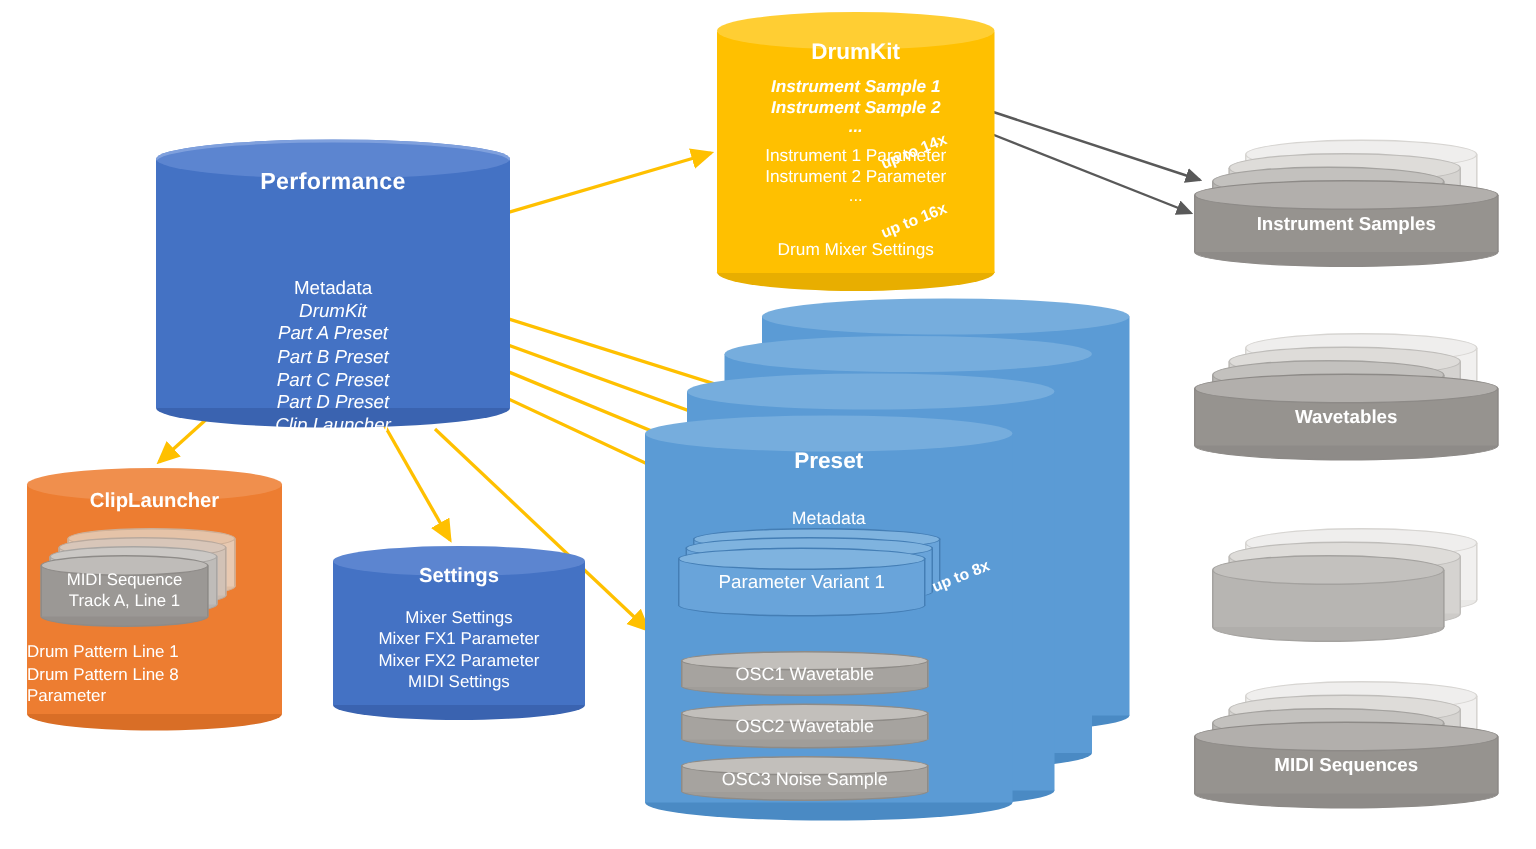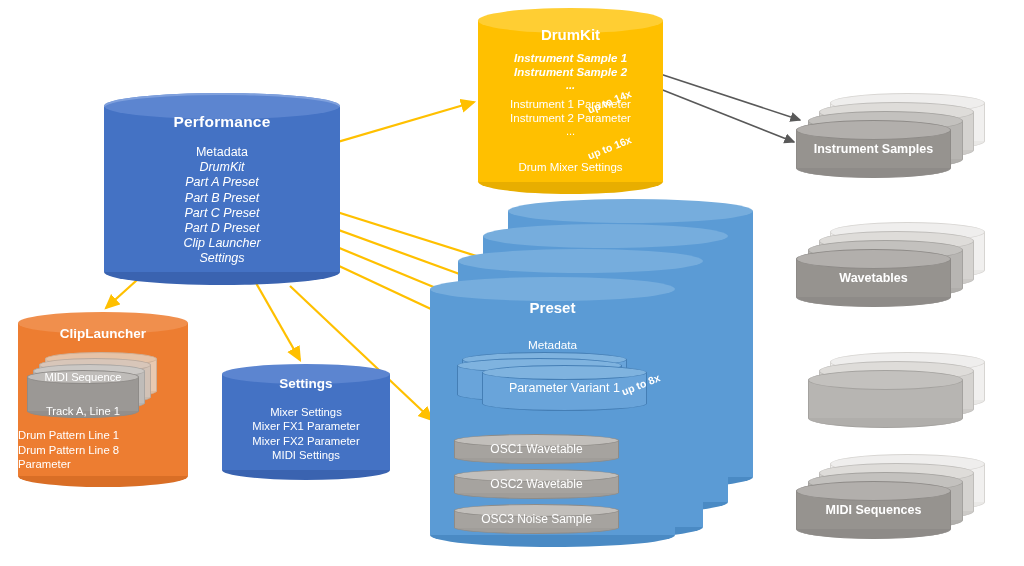--- a/index.html
+++ b/index.html
@@ -31,21 +31,21 @@
     display:flex;flex-direction:column;align-items:center;
     text-align:center;color:#ffffff;
   }
   .cyl .title{font-weight:bold;}
 
   
   #performance{left:104px;top:93px;width:236px;height:192px;--ellH:26px;}
   #performance .side{background:#4472C4;}
   #performance .topcap{background:#5C85D0;box-shadow:inset 0 2px 0 #7fa0dd;}
   #performance .botcap{background:#3A63B0;}
-  #performance .content{padding-top:20px;}
+  #performance .content{padding-top:20px;gap:40px;}
   #performance .title{font-size:15.5px;letter-spacing:.2px;}
   #performance .lines{margin-top:14px;font-size:12.5px;line-height:15.2px;font-style:italic;}
   #performance .lines .plain{font-style:normal;}
 
   
   #drumkit{left:478px;top:8px;width:185px;height:186px;--ellH:25px;}
   #drumkit .side{background:#FFC000;}
   #drumkit .topcap{background:#FFCE33;}
   #drumkit .botcap{background:#E8AE00;}
   #drumkit .content{padding-top:18px;}
@@ -67,21 +67,21 @@
   #cliplauncher .topcap{background:#F08F4D;}
   #cliplauncher .botcap{background:#D96E26;}
   #cliplauncher .content{padding-top:14px;}
   #cliplauncher .title{font-size:13.5px;}
   #cliplauncher .lines{position:absolute;left:0;right:0;top:116px;font-size:11.3px;line-height:14.5px;}
   .gcyl{position:absolute;border-radius:50%/ 11px;}
   .gcyl .gtop{position:absolute;left:0;right:0;top:0;height:14px;border-radius:50%;}
   .gcyl .gside{position:absolute;left:0;right:0;top:7px;bottom:7px;}
   .gcyl .gbot{position:absolute;left:0;right:0;bottom:0;height:14px;border-radius:50%;}
   .gcyl .gtext{position:absolute;left:0;right:0;top:0;bottom:0;display:flex;flex-direction:column;
-    align-items:center;justify-content:space-between;color:#fff;text-align:center;}
+    align-items:center;justify-content:center;color:#fff;text-align:center;}
 
   #cl-g4{left:45px;top:352px;width:112px;height:46px;}
   #cl-g3{left:39px;top:358px;width:112px;height:46px;}
   #cl-g2{left:33px;top:364px;width:112px;height:46px;}
   #cl-g1{left:27px;top:370px;width:112px;height:48px;}
   #cl-g1 .gtext{font-size:11.2px;line-height:14px;}
 
   
   #settings{left:222px;top:364px;width:168px;height:116px;--ellH:20px;}
   #settings .side{background:#4472C4;}
@@ -109,21 +109,21 @@
   #preset1 .meta{margin-top:22px;font-size:11.8px;}
 
   
   .pvcyl{position:absolute;border-radius:50%/ 11px;}
   .pvcyl .gtop{position:absolute;left:0;right:0;top:0;height:15px;border-radius:50%;background:#7FB3DF;border:1px solid #447EB5;box-sizing:border-box;}
   .pvcyl .gside{position:absolute;left:0;right:0;top:7px;bottom:7px;background:#69A4DA;border-left:1px solid #447EB5;border-right:1px solid #447EB5;box-sizing:border-box;}
   .pvcyl .gbot{position:absolute;left:0;right:0;bottom:0;height:15px;border-radius:50%;background:#69A4DA;border:1px solid #447EB5;box-sizing:border-box;}
   .pvcyl .gtext{position:absolute;left:0;right:0;top:0;bottom:0;display:flex;align-items:center;justify-content:center;color:#fff;font-size:12.5px;}
   #pv3{left:462px;top:352px;width:165px;height:44px;}
   #pv2{left:457px;top:358px;width:165px;height:44px;}
-  #pv1{left:452px;top:365px;width:165px;height:46px;margin-left:30px;}
+  #pv1{left:452px;top:365px;width:165px;height:46px;}
   #pv-up{left:622px;top:386px;}
 
   
   .osc{position:absolute;width:165px;height:30px;left:454px;}
   .osc .gtop{position:absolute;left:0;right:0;top:0;height:13px;border-radius:50%;background:#C2BFBB;border:1px solid #8E8B87;box-sizing:border-box;}
   .osc .gside{position:absolute;left:0;right:0;top:6px;bottom:6px;background:#A6A39F;border-left:1px solid #8E8B87;border-right:1px solid #8E8B87;box-sizing:border-box;}
   .osc .gbot{position:absolute;left:0;right:0;bottom:0;height:13px;border-radius:50%;background:#A09D99;border:1px solid #8E8B87;box-sizing:border-box;}
   .osc .gtext{position:absolute;left:0;right:0;top:0;bottom:0;display:flex;align-items:center;justify-content:center;color:#fff;font-size:12px;}
   #osc1{top:434px;}
   #osc2{top:469px;}
@@ -134,21 +134,21 @@
   .rcyl{position:absolute;width:155px;height:58px;}
   .rcyl .gtop{position:absolute;left:0;right:0;top:0;height:20px;border-radius:50%;}
   .rcyl .gside{position:absolute;left:0;right:0;top:10px;bottom:10px;}
   .rcyl .gbot{position:absolute;left:0;right:0;bottom:0;height:20px;border-radius:50%;}
   .rcyl .gtext{position:absolute;left:0;right:0;top:0;bottom:0;display:flex;flex-direction:column;
     align-items:center;justify-content:center;color:#ffffff;text-align:center;font-size:12.5px;
     font-weight:bold;line-height:15px;}
   .r-l4{left:34px;top:0;}
   .r-l3{left:23px;top:9px;}
   .r-l2{left:12px;top:18px;}
-  .r-l1{left:0px;top:27px;}
+  .r-l1{left:0px;top:27px;padding-left:48px;}
   .r-l4 .gtop{background:#EFEEED;border:1px solid #D7D5D2;box-sizing:border-box;}
   .r-l4 .gside{background:#F1F0EF;border-left:1px solid #D7D5D2;border-right:1px solid #D7D5D2;box-sizing:border-box;}
   .r-l4 .gbot{background:#EAE9E7;border:1px solid #D7D5D2;box-sizing:border-box;}
   .r-l3 .gtop{background:#DEDCD9;border:1px solid #BFBDBA;box-sizing:border-box;}
   .r-l3 .gside{background:#D5D3D0;border-left:1px solid #BFBDBA;border-right:1px solid #BFBDBA;box-sizing:border-box;}
   .r-l3 .gbot{background:#CDCBC8;border:1px solid #BFBDBA;box-sizing:border-box;}
   .r-l2 .gtop{background:#C3C1BE;border:1px solid #A4A29F;box-sizing:border-box;}
   .r-l2 .gside{background:#B7B5B2;border-left:1px solid #A4A29F;border-right:1px solid #A4A29F;box-sizing:border-box;}
   .r-l2 .gbot{background:#B0AEAB;border:1px solid #A4A29F;box-sizing:border-box;}
   .r-l1 .gtop{background:#B2AFAC;border:1px solid #8D8A87;box-sizing:border-box;}

